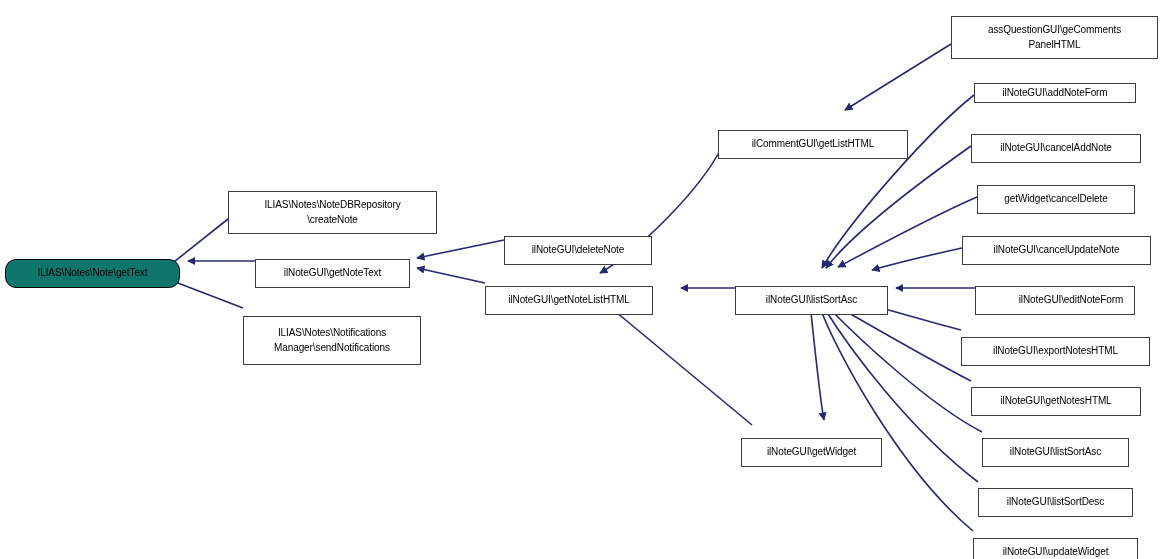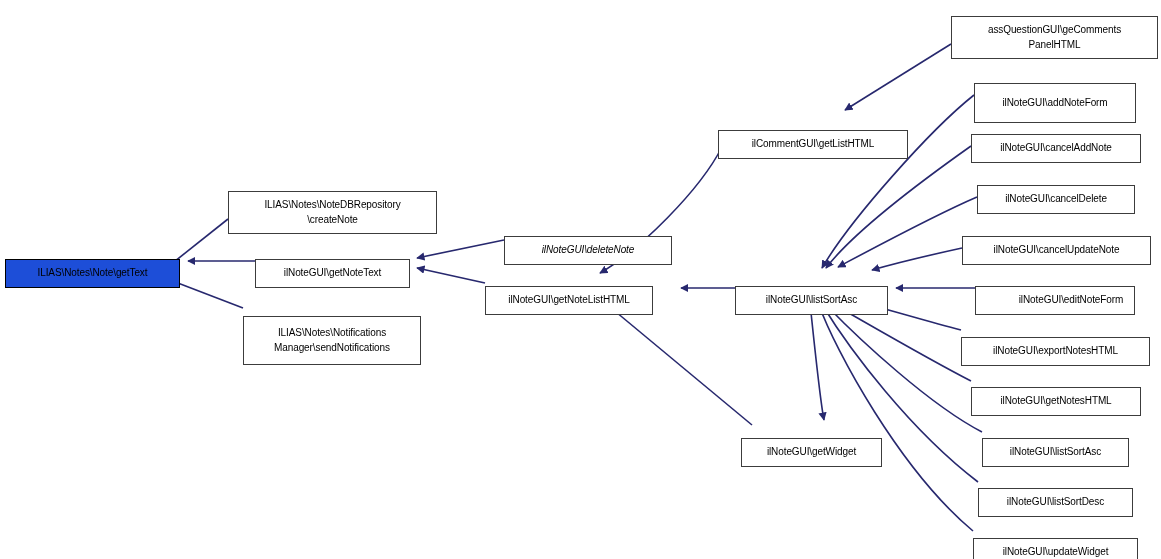--- a/index.html
+++ b/index.html
@@ -33,22 +33,23 @@
     display: flex;
     align-items: center;
     justify-content: center;
     text-align: center;
     letter-spacing: -0.1px;
     white-space: pre-line;
     z-index: 2;
     margin-top: 13px;
   }
   .node.highlight {
-    background: #1d4ed8;
+    background: #0f766e;
     border-color: #000000;
+    border-radius: 11px;
   }
   .node .label {
     display: block;
     padding: 0 2px;
   }
 </style>
 </head>
 <body>
 
 <div id="canvas">
@@ -81,30 +82,30 @@
         <path d="M 810 303 C 815 350 820 400 824 420" fill="none" stroke="#27286e" stroke-width="1.6" marker-end="url(#arrowhead)"></path>
       </g>
   </svg>
   <div id="nodes-group">
       <div class="node highlight" style="left: 5px; top: 246px; width: 175px; height: 29px;"><span class="label">ILIAS\Notes\Note\getText</span></div>
       <div class="node" style="left: 228px; top: 178px; width: 209px; height: 43px;"><span class="label">ILIAS\Notes\NoteDBRepository
 \createNote</span></div>
       <div class="node" style="left: 255px; top: 246px; width: 155px; height: 29px;"><span class="label">ilNoteGUI\getNoteText</span></div>
       <div class="node" style="left: 243px; top: 303px; width: 178px; height: 49px;"><span class="label">ILIAS\Notes\Notifications
 Manager\sendNotifications</span></div>
-      <div class="node" style="left: 504px; top: 223px; width: 168px; height: 29px; font-style: italic;"><span class="label">ilNoteGUI\deleteNote</span></div>
+      <div class="node" style="left: 504px; top: 223px; width: 148px; height: 29px;"><span class="label">ilNoteGUI\deleteNote</span></div>
       <div class="node" style="left: 485px; top: 273px; width: 168px; height: 29px;"><span class="label">ilNoteGUI\getNoteListHTML</span></div>
       <div class="node" style="left: 718px; top: 117px; width: 190px; height: 29px;"><span class="label">ilCommentGUI\getListHTML</span></div>
       <div class="node" style="left: 735px; top: 273px; width: 153px; height: 29px;"><span class="label">ilNoteGUI\listSortAsc</span></div>
       <div class="node" style="left: 741px; top: 425px; width: 141px; height: 29px;"><span class="label">ilNoteGUI\getWidget</span></div>
       <div class="node" style="left: 951px; top: 3px; width: 207px; height: 43px;"><span class="label">assQuestionGUI\geComments
 PanelHTML</span></div>
-      <div class="node" style="left: 974px; top: 70px; width: 162px; height: 40px;"><span class="label">ilNoteGUI\addNoteForm</span></div>
+      <div class="node" style="left: 974px; top: 70px; width: 162px; height: 20px;"><span class="label">ilNoteGUI\addNoteForm</span></div>
       <div class="node" style="left: 971px; top: 121px; width: 170px; height: 29px;"><span class="label">ilNoteGUI\cancelAddNote</span></div>
-      <div class="node" style="left: 977px; top: 172px; width: 158px; height: 29px;"><span class="label">ilNoteGUI\cancelDelete</span></div>
+      <div class="node" style="left: 977px; top: 172px; width: 158px; height: 29px;"><span class="label">getWidget\cancelDelete</span></div>
       <div class="node" style="left: 962px; top: 223px; width: 189px; height: 29px;"><span class="label">ilNoteGUI\cancelUpdateNote</span></div>
       <div class="node" style="left: 975px; top: 273px; width: 160px; height: 29px; padding-left: 32px;"><span class="label">ilNoteGUI\editNoteForm</span></div>
       <div class="node" style="left: 961px; top: 324px; width: 189px; height: 29px;"><span class="label">ilNoteGUI\exportNotesHTML</span></div>
       <div class="node" style="left: 971px; top: 374px; width: 170px; height: 29px;"><span class="label">ilNoteGUI\getNotesHTML</span></div>
       <div class="node" style="left: 982px; top: 425px; width: 147px; height: 29px;"><span class="label">ilNoteGUI\listSortAsc</span></div>
       <div class="node" style="left: 978px; top: 475px; width: 155px; height: 29px;"><span class="label">ilNoteGUI\listSortDesc</span></div>
       <div class="node" style="left: 973px; top: 525px; width: 165px; height: 29px;"><span class="label">ilNoteGUI\updateWidget</span></div>
     </div>
 </div>
 

